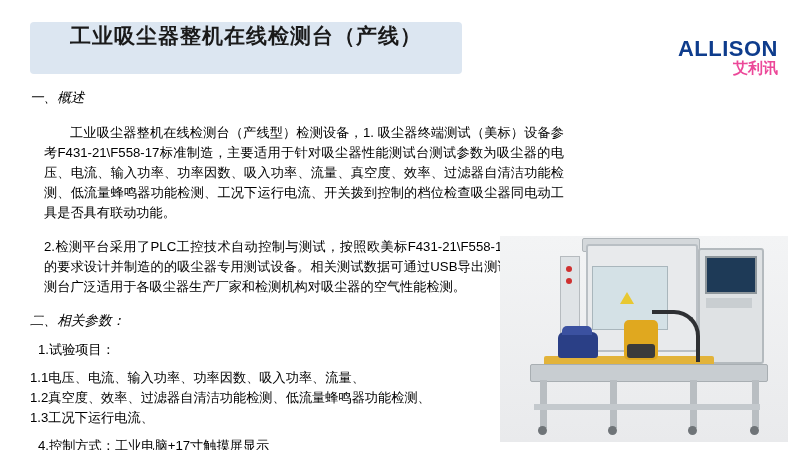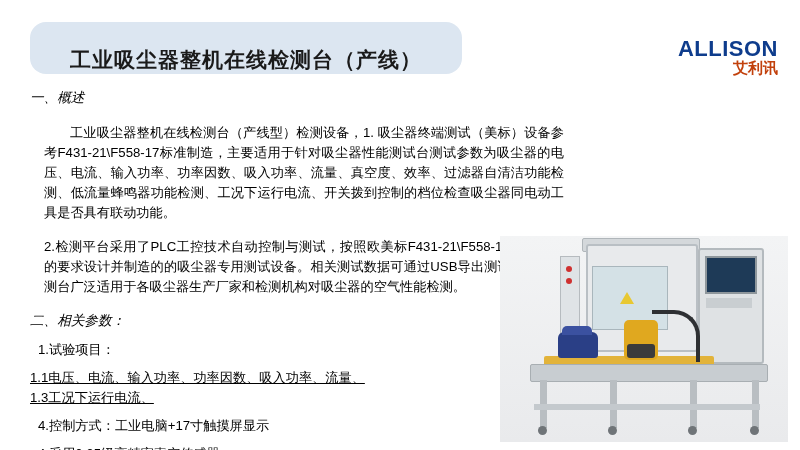--- a/index.html
+++ b/index.html
@@ -22,23 +22,23 @@
   }
 
   
   .title-box {
     position: absolute;
     left: 30px;
     top: 22px;
     width: 432px;
     height: 52px;
     background: #dce6f1;
-    border-radius: 16px;
+    border-radius: 4px;
     display: flex;
-    align-items: flex-end;
+    align-items: flex-start;
     justify-content: center;
   }
   .title-text {
     font-size: 21px;
     font-weight: bold;
     color: #1a1a1a;
     letter-spacing: 1px;
     white-space: nowrap;
   }
 
@@ -55,21 +55,21 @@
   .logo-main {
     font-size: 22px;
     font-weight: bold;
     color: #0e3c8c;
     letter-spacing: 0.5px;
     line-height: 1;
   }
   .logo-cn {
     font-size: 15px;
     font-weight: bold;
-    color: #c2410c;
+    color: #ec4899;
     line-height: 1;
     padding-bottom: 1px;
   }
 
   
   .content {
     position: absolute;
     left: 30px;
     top: 88px;
     width: 548px;
@@ -87,21 +87,20 @@
     text-align: justify;
   }
   .indent {
     text-indent: 26px;
   }
   .list-line {
     margin: 8px;
   }
   .sub-line {
     margin: 0;
-    text-decoration: underline;
   }
 
   
   .photo {
     position: absolute;
     left: 500px;
     top: 236px;
     width: 288px;
     height: 206px;
     overflow: hidden;
@@ -301,20 +300,21 @@
     <div class="logo-cn">艾利讯</div>
   </div>
 
   <div class="content">
     <p class="sec-head">一、概述</p>
     <p class="para indent">工业吸尘器整机在线检测台（产线型）检测设备，1. 吸尘器终端测试（美标）设备参考F431-21\F558-17标准制造，主要适用于针对吸尘器性能测试台测试参数为吸尘器的电压、电流、输入功率、功率因数、吸入功率、流量、真空度、效率、过滤器自清洁功能检测、低流量蜂鸣器功能检测、工况下运行电流、开关拨到控制的档位检查吸尘器同电动工具是否具有联动功能。</p>
     <p class="para">2.检测平台采用了PLC工控技术自动控制与测试，按照欧美标F431-21\F558-17相关标准的要求设计并制造的的吸尘器专用测试设备。相关测试数据可通过USB导出测试数据、检测台广泛适用于各吸尘器生产厂家和检测机构对吸尘器的空气性能检测。</p>
     <p class="sec-head">二、相关参数：</p>
     <p class="list-line">1.试验项目：</p>
     <p class="sub-line">1.1电压、电流、输入功率、功率因数、吸入功率、流量、</p>
+    <p class="sub-line">1.2真空度、效率、过滤器自清洁功能检测、低流量蜂鸣器功能检测、</p>
     <p class="sub-line">1.3工况下运行电流、</p>
     <p class="list-line">4.控制方式：工业电脑+17寸触摸屏显示</p>
     <p class="list-line">4.采用0.25级高精密真空传感器</p>
 
   </div>
 
   <div class="photo">
     <div class="photo-bg"></div>
     <div class="cab-top"></div>
     <div class="cab-body"></div>

